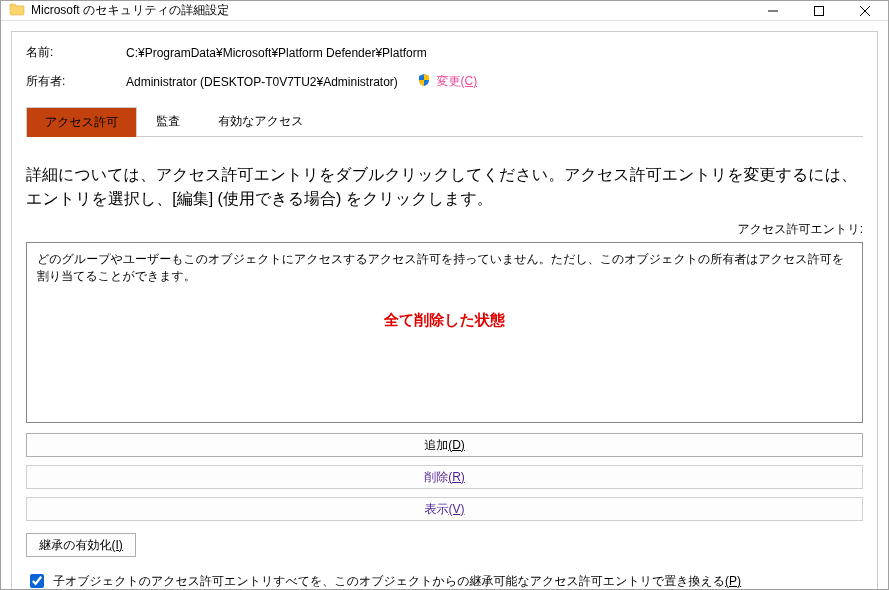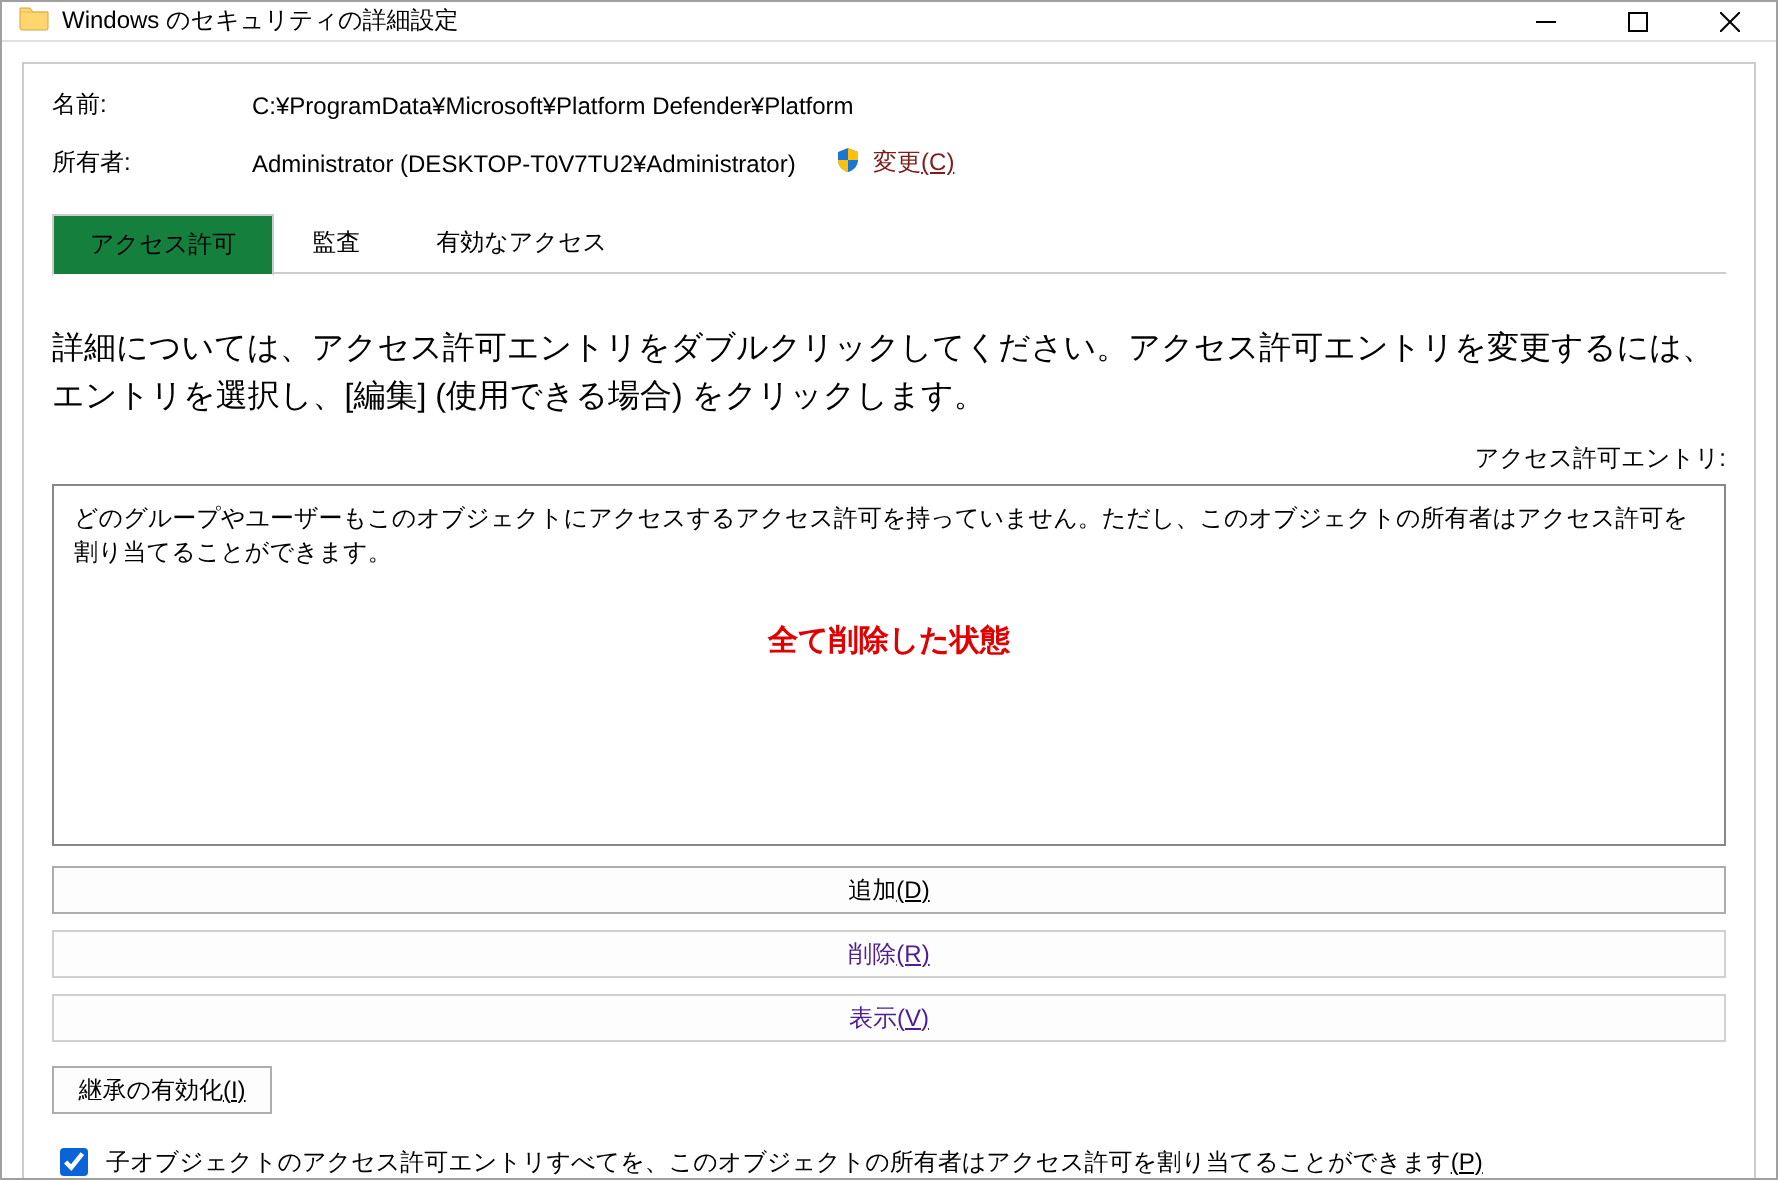--- a/index.html
+++ b/index.html
@@ -37,33 +37,33 @@
     flex: 1;
     margin: 10px;
     border: 1px solid #ccc;
     padding: 12px 14px;
     display: flex;
     flex-direction: column;
   }
   .field-row { display: flex; align-items: center; margin-bottom: 12px; font-size: 12px;}
   .field-label { width: 100px; }
   .field-value { display: flex; align-items: center; gap: 6px; }
-  .link { color: #7f1d1d; cursor: pointer; }
+  .link { color: #ec4899; cursor: pointer; }
   .shield { display:inline-block; }
   .tabs { display: flex; margin-top: 4px; }
   .tab {
     padding: 6px 18px;
     font-size: 12px;
     border: 1px solid transparent;
     cursor: pointer;
   }
   .tab.active {
     border: 1px solid #ccc;
     border-bottom: 1px solid #fff;
-    background: #15803d;
+    background: #c2410c;
     position: relative;
     top: 1px;
   }
   .tabline { border-bottom: 1px solid #ccc; margin-top: -1px; margin-bottom: 10px;}
   .desc { margin: 16px 0 10px; font-size: 16px; line-height: 1.5;}
   .list-label { margin-bottom: 4px; font-size: 12px; text-align: right;}
   .list-box {
     border: 1px solid #888;
     height: 181px;
     padding: 8px 10px;
@@ -109,21 +109,21 @@
 </head>
 <body>
 
 <div class="titlebar">
   <span class="icon">
     <svg width="16" height="16" viewBox="0 0 16 16">
       <path d="M1 3 h5 l1.5 2 H15 v8 a1 1 0 0 1 -1 1 H2 a1 1 0 0 1 -1 -1 Z" fill="#ffd66e" stroke="#d9a43b" stroke-width="0.5"></path>
       <path d="M1 5 H15" stroke="#e6b85c" stroke-width="0.5"></path>
     </svg>
   </span>
-  <span class="title">Windows のセキュリティの詳細設定</span>
+  <span class="title">Microsoft のセキュリティの詳細設定</span>
   <div class="winbtns">
     <div class="winbtn">
       <svg width="10" height="10">
           <line x1="0" y1="5" x2="10" y2="5" stroke="#000" stroke-width="1"></line>
         </svg>
     </div>
     <div class="winbtn">
       <svg width="10" height="10">
           <rect x="0.5" y="0.5" width="9" height="9" fill="none" stroke="#000" stroke-width="1"></rect>
         </svg>
@@ -190,21 +190,21 @@
 
   <div class="inherit-row">
     <button class="btn" style="min-width:110px;">
       <span>継承の有効化</span><span class="accel">(I)</span>
     </button>
   </div>
 
   <div class="checkbox-row">
     <input type="checkbox" checked="" style="">
     <label>
-      <span>子オブジェクトのアクセス許可エントリすべてを、このオブジェクトの所有者はアクセス許可を割り当てることができます</span><span class="accel">(P)</span>
+      <span>子オブジェクトのアクセス許可エントリすべてを、このオブジェクトからの継承可能なアクセス許可エントリで置き換える</span><span class="accel">(P)</span>
     </label>
   </div>
 
 </div>
 
 <div class="footer">
   
   
   
 </div>

